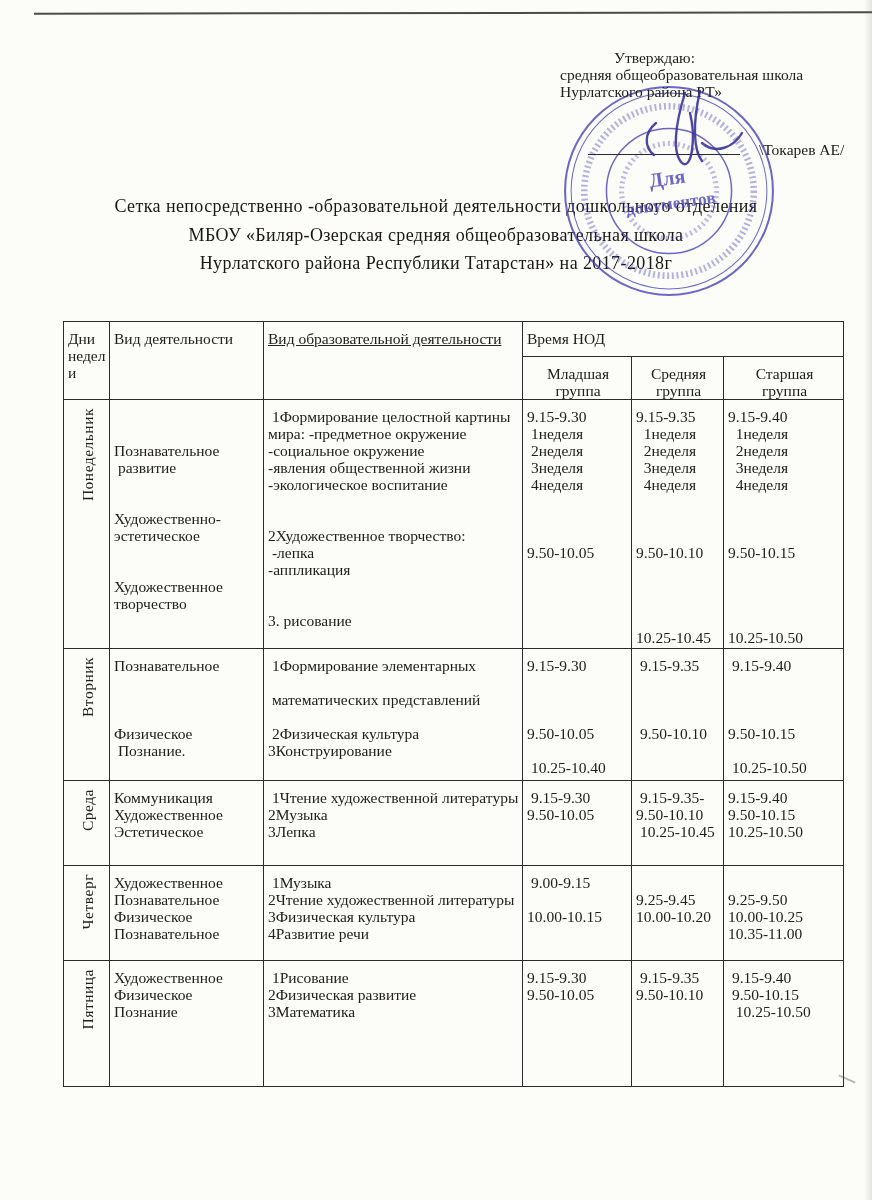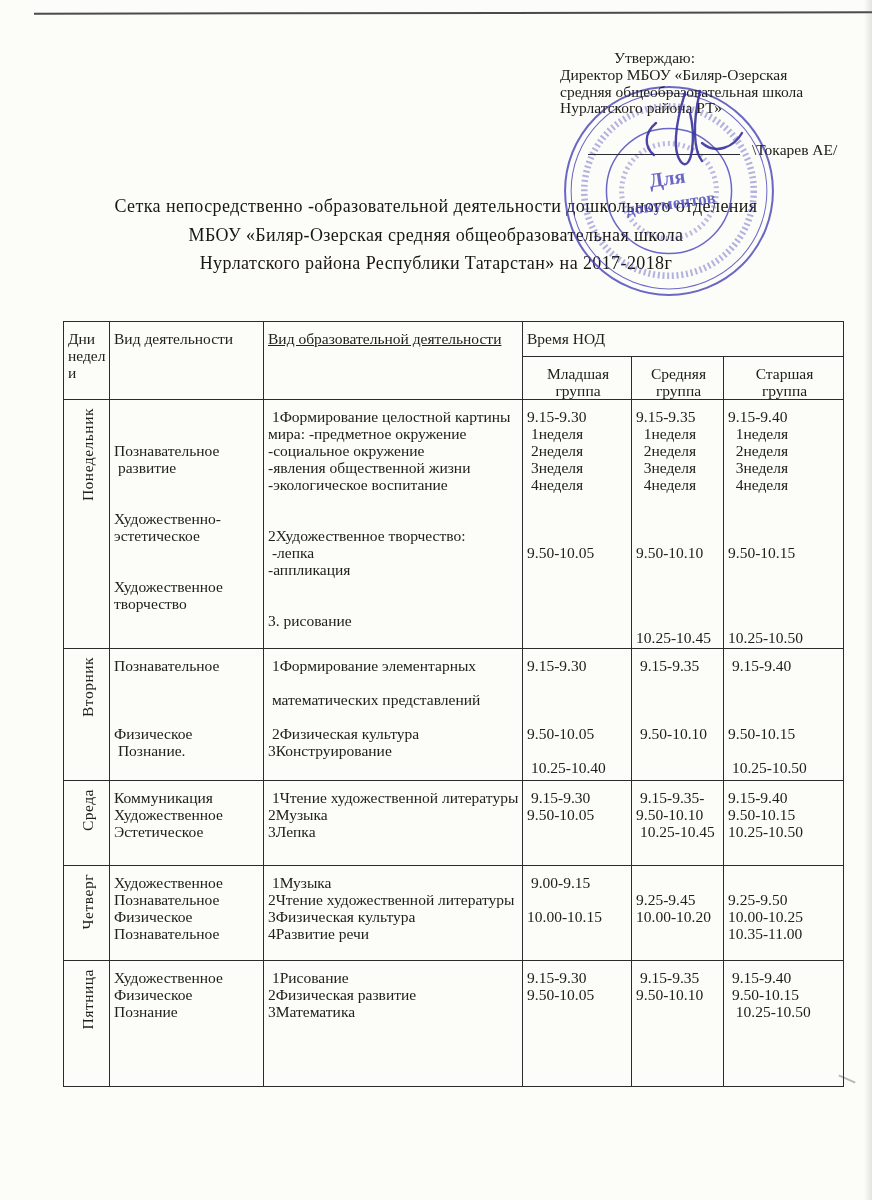--- a/index.html
+++ b/index.html
@@ -10,21 +10,21 @@
   .top-line{position:absolute;left:34px;top:12px;width:838px;height:2px;background:#4b4b4b;transform:rotate(-0.1deg);}
   .edge-shade{position:absolute;right:0;top:0;width:8px;height:100%;
     background:linear-gradient(to right,rgba(0,0,0,0),rgba(120,118,110,0.18));}
   .corner-mark{position:absolute;left:838px;top:1078px;width:18px;height:2px;background:#b9b7b2;transform:rotate(24deg);}
 
   
   .approval{position:absolute;left:560px;top:50px;width:300px;font-size:15.5px;line-height:16.8px;z-index:6;}
   .approval .l1{margin-left:54px;}
   .sig-row{position:absolute;left:560px;top:140px;width:300px;z-index:7;font-size:15.5px;}
   .sig-line{display:inline-block;width:152px;margin-left:28px;border-bottom:1.4px solid #2a2a36;height:14px;}
-  .sig-name{margin-left:12px;}
+  .sig-name{margin-left:19px;}
 
   
   .stamp{position:absolute;left:558px;top:80px;width:222px;height:222px;z-index:5;opacity:.82;}
   .stamp text{fill:#4c47bb;font-family:"Liberation Serif",serif;}
   .signature-svg{position:absolute;left:630px;top:85px;width:150px;height:100px;z-index:7;}
 
   
   .title{position:absolute;left:36px;top:192px;width:800px;text-align:center;
     font-size:18px;line-height:28.5px;letter-spacing:.4px;z-index:2;color:#191713;}
 
@@ -51,21 +51,20 @@
 <body>
 
 <div id="page">
 
   <div class="top-line"></div>
   <div class="edge-shade"></div>
   <div class="corner-mark"></div>
 
   <div class="approval">
     <div class="l1">Утверждаю:</div>
-    <div>Директор МБОУ «Биляр-Озерская</div>
     <div>средняя общеобразовательная школа</div>
     <div>Нурлатского района РТ»</div>
   </div>
   <div class="sig-row">
     <span class="sig-line"></span><span class="sig-name">\Токарев  АЕ/</span>
   </div>
 
   <svg class="stamp" viewBox="0 0 220 220">
     <circle cx="110" cy="110" r="103" fill="none" stroke="#4c47bb" stroke-width="2"></circle>
     <circle cx="110" cy="110" r="97" fill="none" stroke="#4c47bb" stroke-width="1"></circle>

